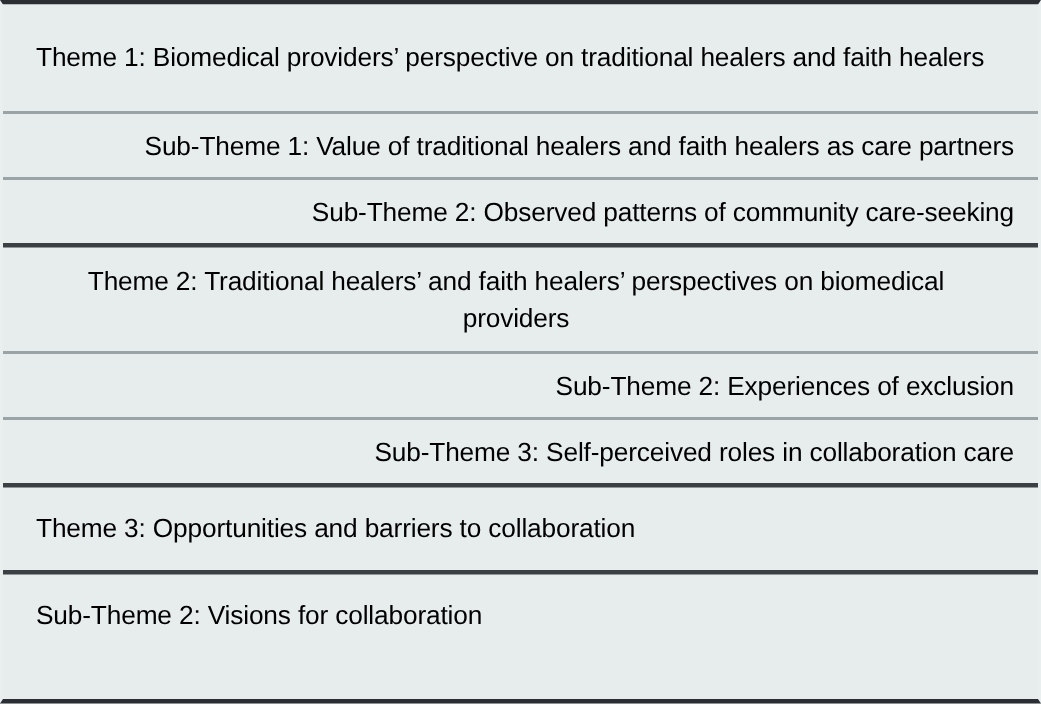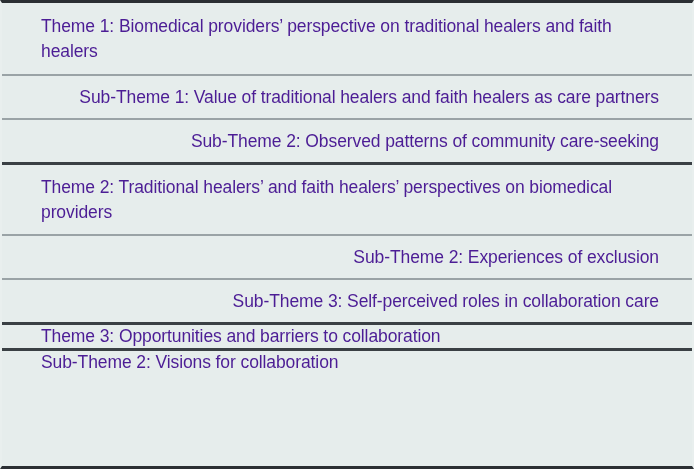--- a/index.html
+++ b/index.html
@@ -48,34 +48,34 @@
     border-top: 3px solid #3a4044;
   }
   .table-row.sep-none {
     border-top: 0;
   }
 
   .row-label {
     font-family: "Liberation Sans", sans-serif;
     font-size: 17.5px;
     line-height: 25px;
-    color: #4c1d95;
+    color: #000000;
     letter-spacing: -0.1px;
     font-weight: 400;
     word-spacing: 0px;
-    margin: 17px;
+    margin: 0;
     padding: 0;
     max-width: 640px;
   }
 
   
   .row-tall { height: 71px; }
-  .row-tall.with-dark { height: 72px; }
+  .row-tall.with-dark { height: 72px; text-align: center; }
   .row-short { height: 44px; }
-  .row-short-a { height: 26px; align-items: center; }
+  .row-short-a { height: 58px; align-items: center; }
 </style>
 </head>
 <body>
 
 <div id="themes-table">
 
   <div class="table-row row-tall sep-none">
     <div class="row-label">Theme 1: Biomedical providers’ perspective on traditional healers and faith healers</div>
   </div>
 

